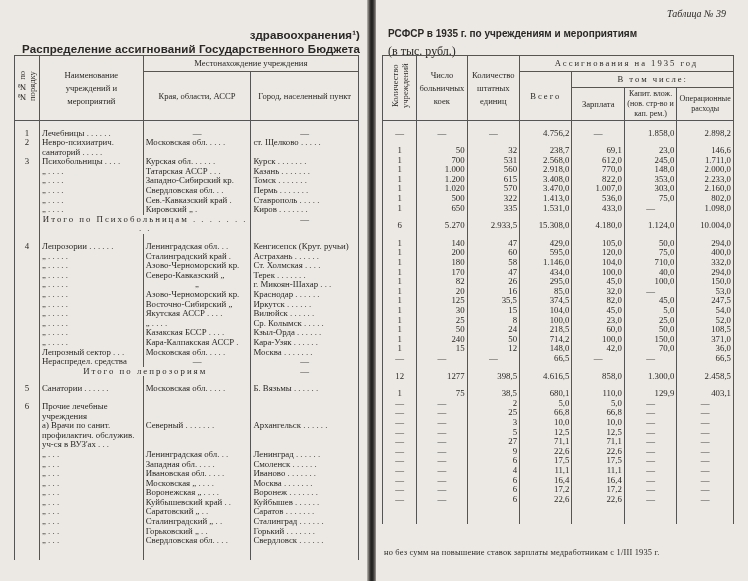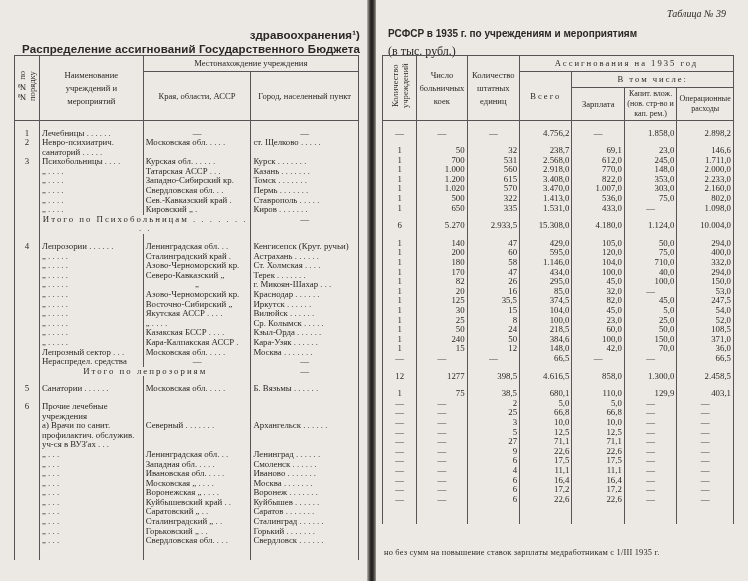--- a/index.html
+++ b/index.html
@@ -549,21 +549,21 @@
           <td class="num">24</td>
           <td class="num">218,5</td>
           <td class="num">60,0</td>
           <td class="num">50,0</td>
           <td class="num">108,5</td>
         </tr>
         <tr>
           <td class="ctr">1</td>
           <td class="num">240</td>
           <td class="num">50</td>
-          <td class="num">384,6</td>
+          <td class="num">714,2</td>
           <td class="num">100,0</td>
           <td class="num">150,0</td>
           <td class="num">371,0</td>
         </tr>
         <tr>
           <td class="ctr">1</td>
           <td class="num">15</td>
           <td class="num">12</td>
           <td class="num">148,0</td>
           <td class="num">42,0</td>

